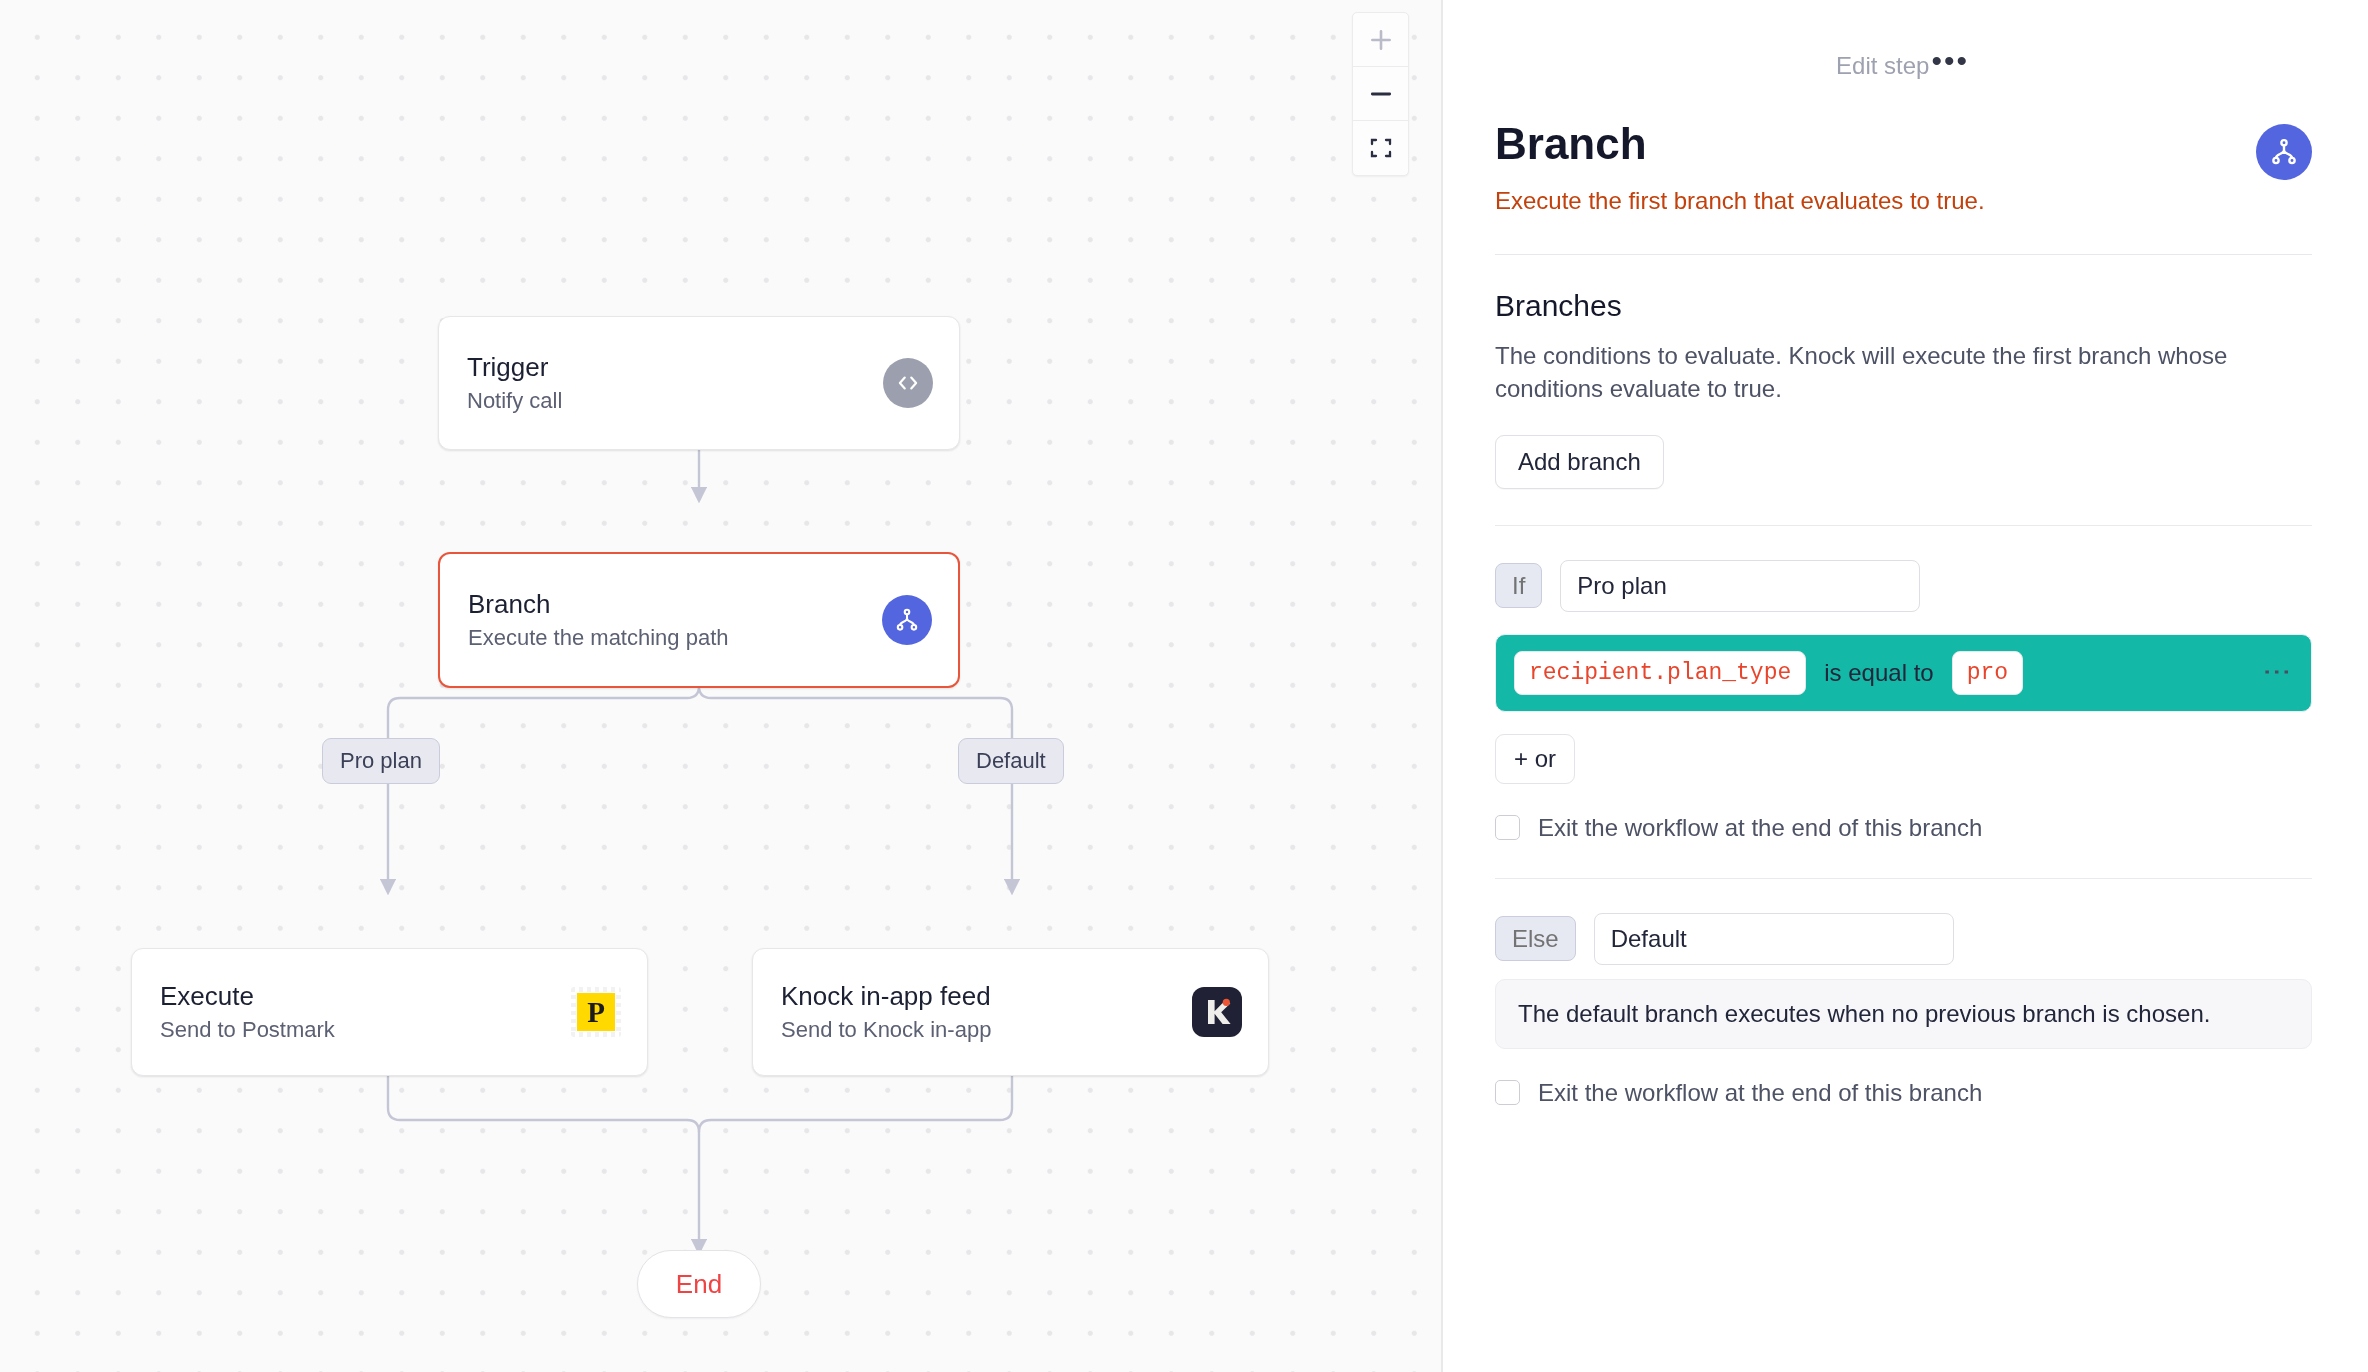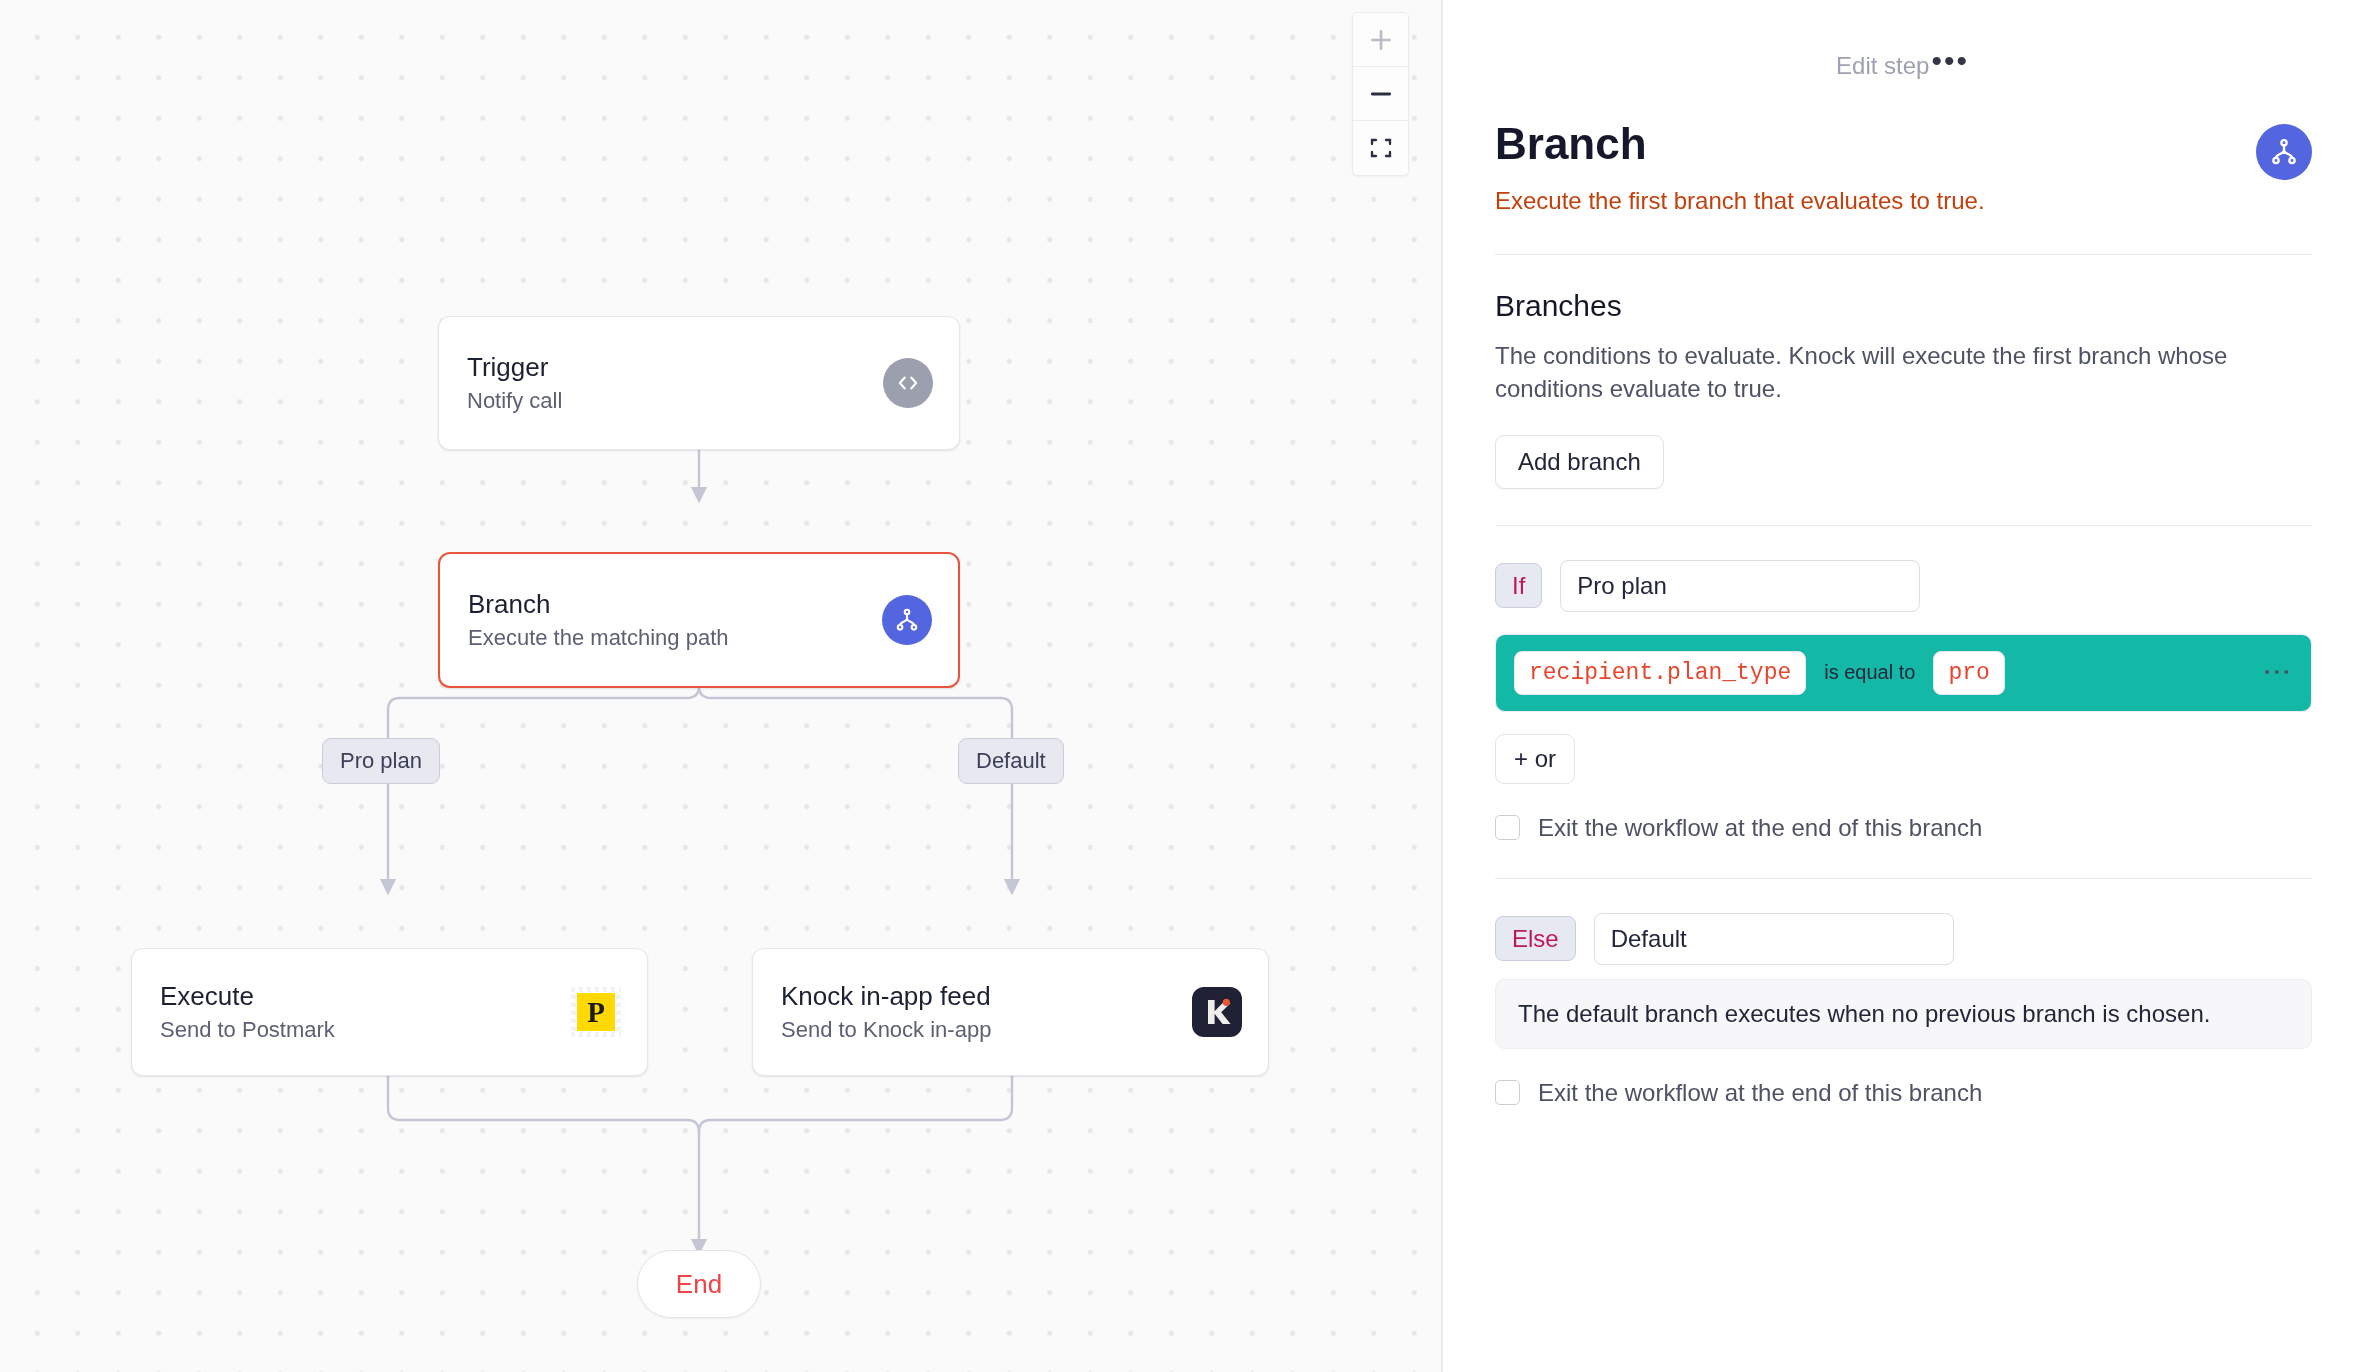--- a/index.html
+++ b/index.html
@@ -126,40 +126,40 @@
     margin-top: 30px; display: inline-block;
     background: #ffffff; border: 1px solid #e0e0e6; border-radius: 9px;
     padding: 12px 22px; font-size: 24px; color: #22263a; cursor: pointer;
     box-shadow: 0 1px 1px rgba(16,24,40,.03);
   }
 
   .branch-block { margin-top: 0; }
   .cond-row { display: flex; align-items: center; gap: 18px; }
   .tag-if, .tag-else {
     background: #e7e9f2; border: 1px solid #c9cddd; border-radius: 8px;
-    padding: 9px 16px; font-size: 24px; color: #be185d; line-height: 1.05;
+    padding: 9px 16px; font-size: 24px; color: #737373; line-height: 1.05;
   }
   .name-input {
     flex: 0 0 auto; width: 360px; height: 52px;
     background: #ffffff; border: 1px solid #dedee4; border-radius: 8px;
     padding: 0 16px; font-size: 24px; color: #22263a;
     font-family: "Liberation Sans", sans-serif;
   }
   .name-input.wide { width: 360px; }
 
   .cond-card {
     margin-top: 22px; background: #14b8a6; border: 1px solid #ededf1; border-radius: 10px;
     padding: 16px 22px 16px 18px; display: flex; align-items: center; gap: 18px;
   }
   .chip-code {
     background: #ffffff; border: 1px solid #e6e6ec; border-radius: 8px;
     padding: 8px 14px; font-family: "Liberation Mono", monospace;
     font-size: 23px; color: #e8452c; white-space: nowrap;
   }
-  .cond-op { font-size: 20px; color: #22263a; white-space: nowrap; }
+  .cond-op { font-size: 24px; color: #22263a; white-space: nowrap; }
   .cond-kebab {
     margin-left: auto; font-size: 28px; color: #4a4e60; line-height: .45;
     writing-mode: vertical-rl; letter-spacing: 1px; cursor: pointer; padding: 0 6px;
   }
 
   .chip-btn {
     margin-top: 22px; display: inline-block;
     background: #ffffff; border: 1px solid #e3e3e9; border-radius: 9px;
     padding: 10px 18px; font-size: 24px; color: #22263a; cursor: pointer;
   }

